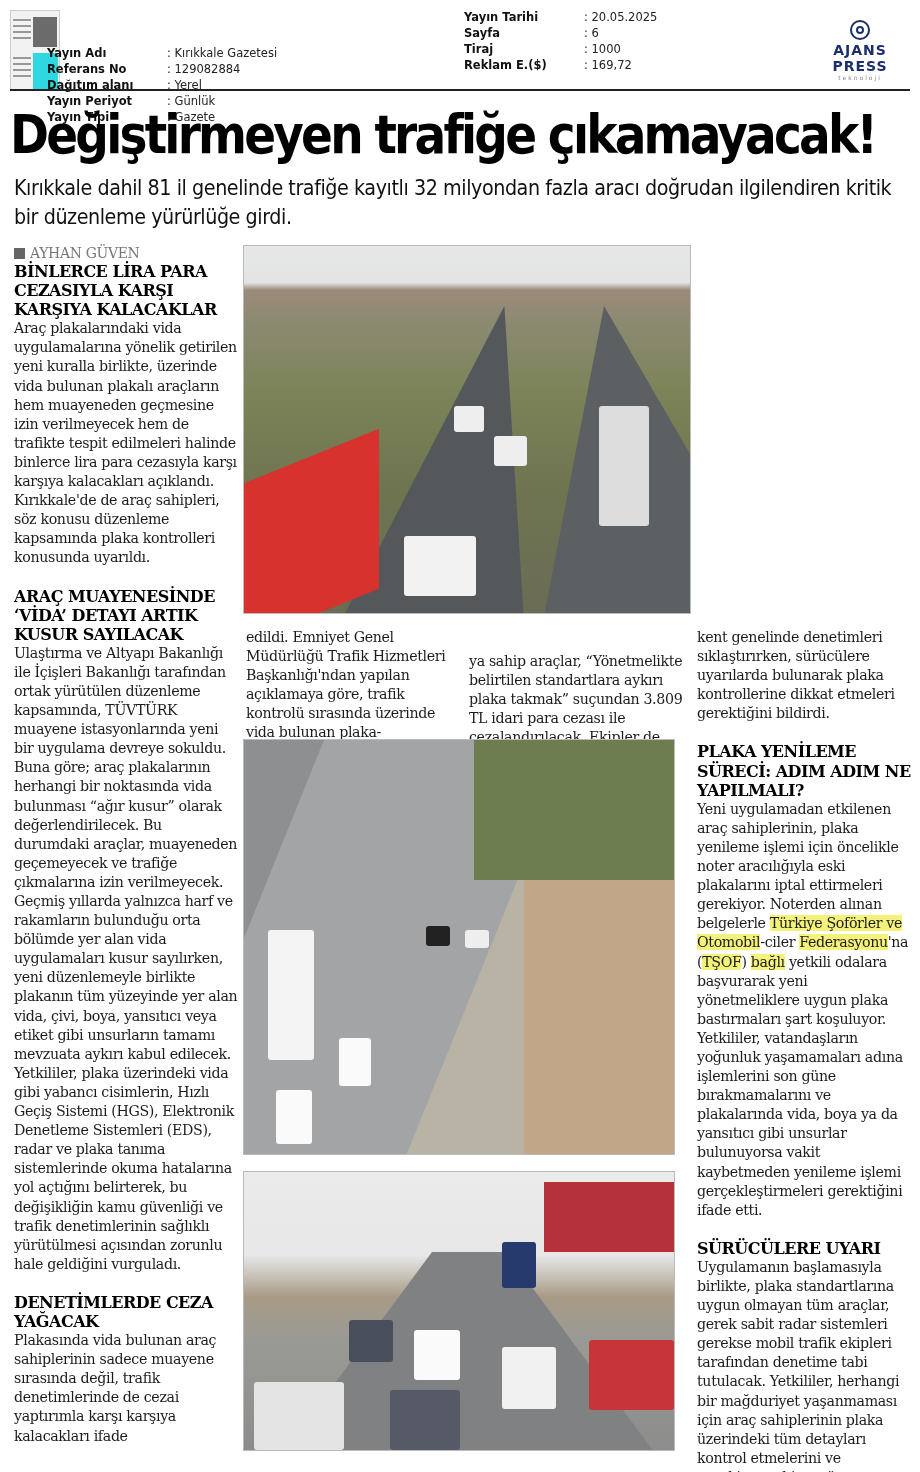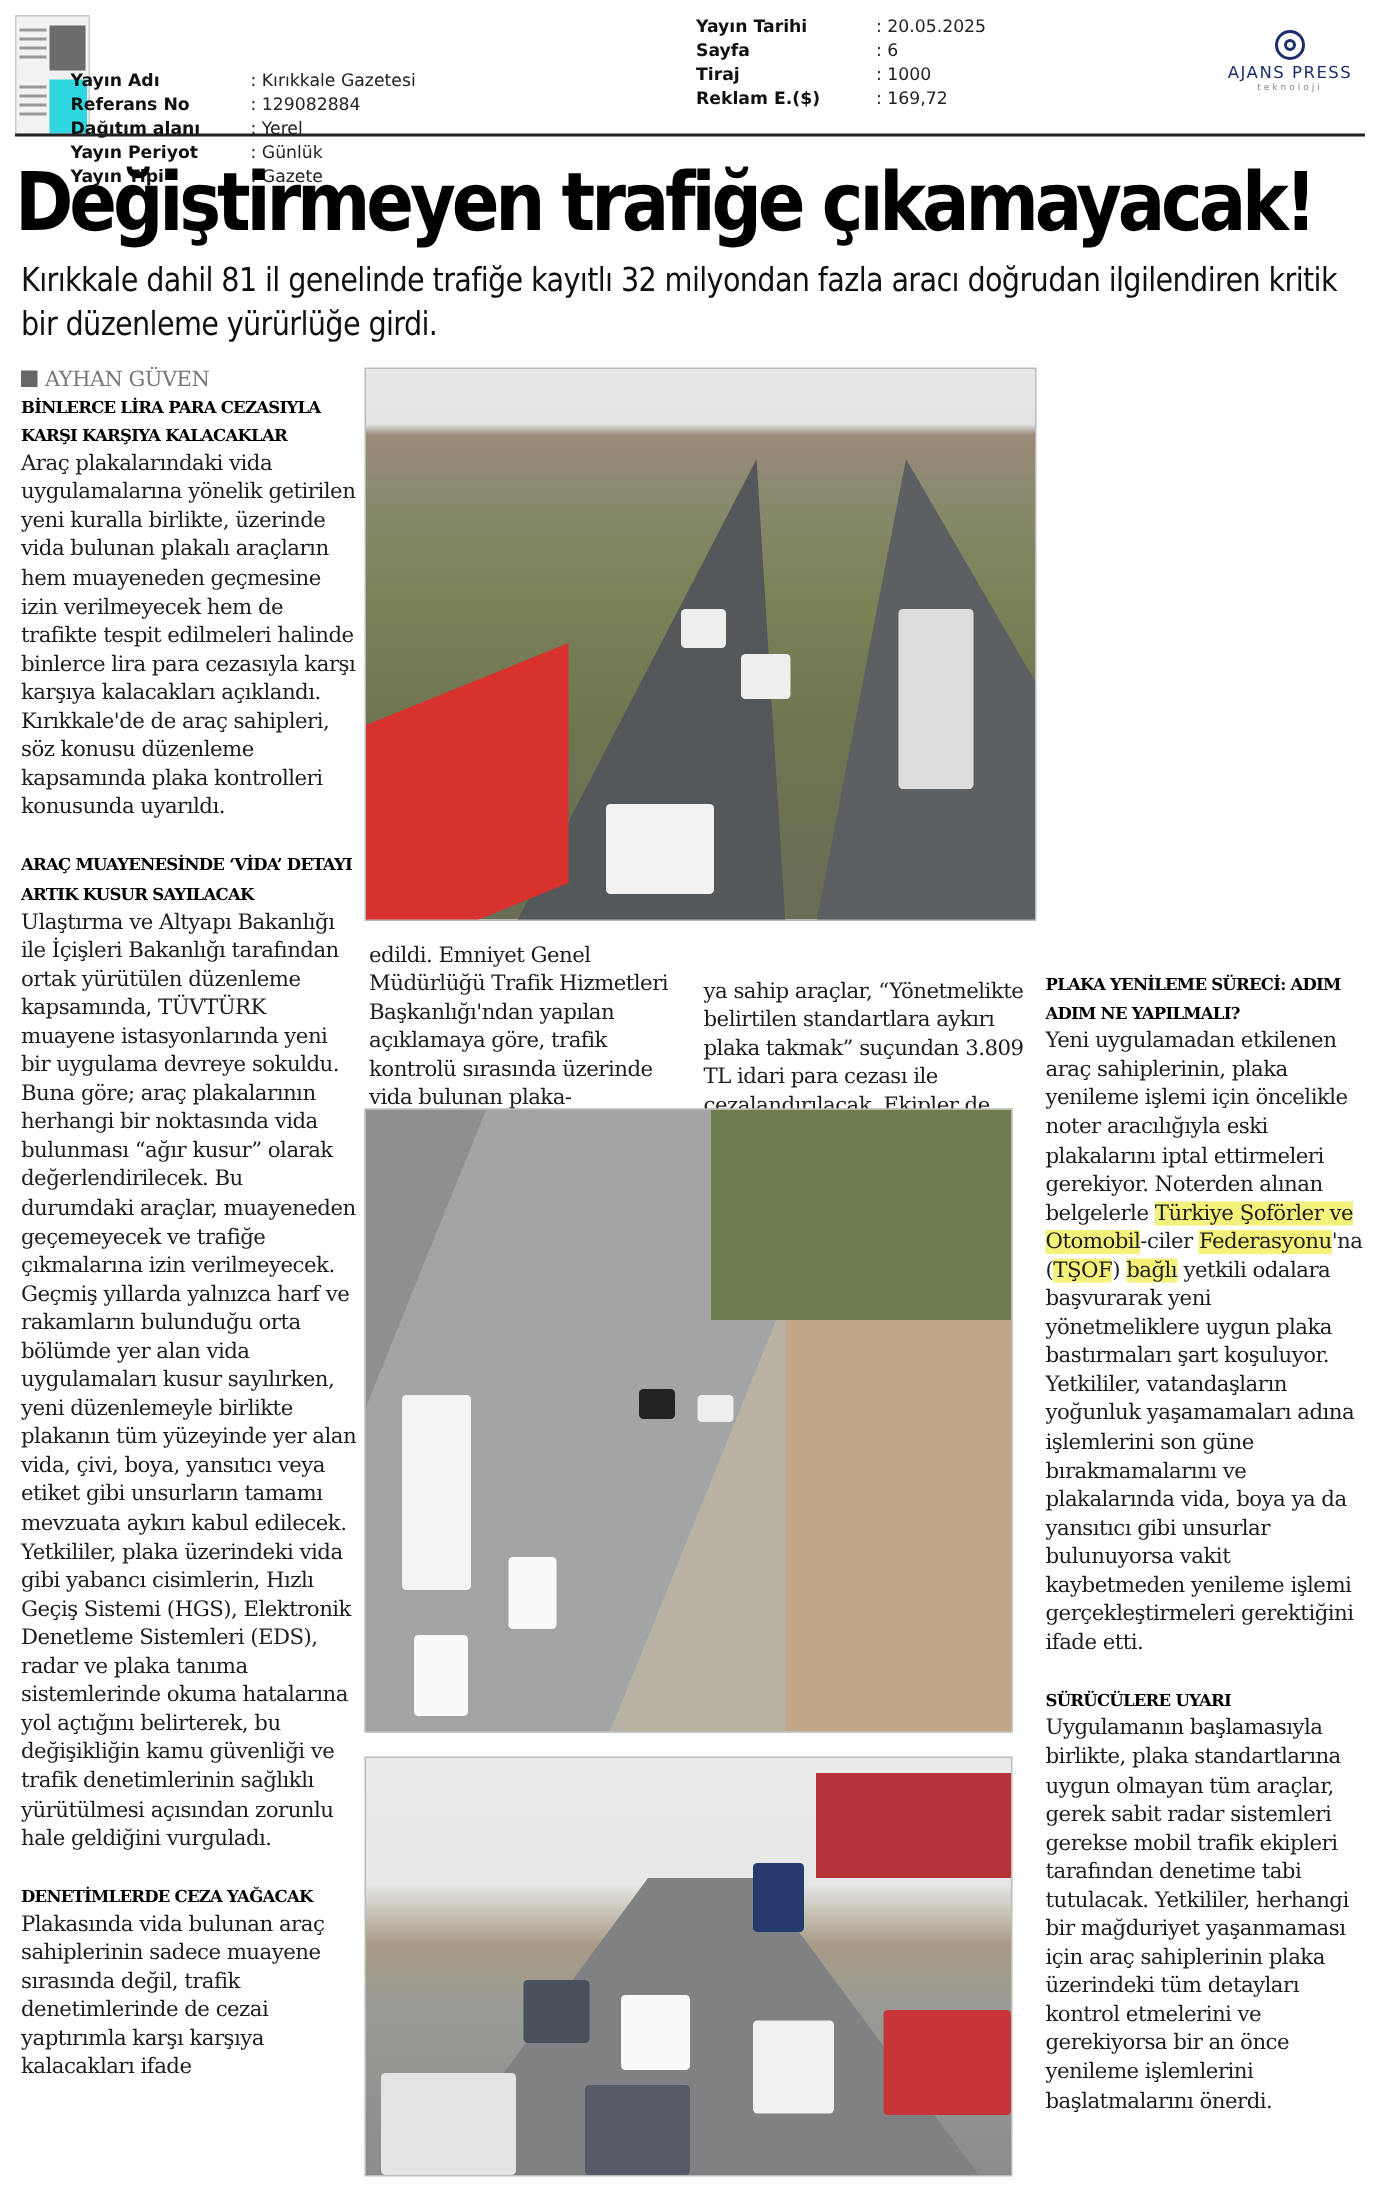--- a/index.html
+++ b/index.html
@@ -11,28 +11,28 @@
   .thumb .ln{position:absolute;left:2px;width:18px;height:2px;background:#999;}
   .meta{position:absolute;font-family:"DejaVu Sans",sans-serif;font-size:11.5px;line-height:16px;}
   .meta .row{display:flex;}
   .meta .k{font-weight:bold;color:#111;}
   .meta .v{color:#222;}
   .m1{left:47px;top:9px;margin-top:36px;} .m1 .k{width:120px;}
   .m2{left:436px;top:9px;} .m2 .k{width:120px;margin-left:28px;}
   .logo{position:absolute;left:812px;top:20px;width:96px;height:40px;text-align:center;}
   .logo .comp{width:16px;height:16px;border:2px solid #1b2f6b;border-radius:50%;margin:0 auto;position:relative;}
   .logo .comp:after{content:"";position:absolute;left:4px;top:4px;width:4px;height:4px;border:2px solid #1b2f6b;border-radius:50%;}
-  .logo .name{font-family:"DejaVu Sans",sans-serif;font-weight:normal;font-size:11px;color:#1b2f6b;letter-spacing:1px;margin-top:2px;}
+  .logo .name{font-family:"DejaVu Sans",sans-serif;font-weight:bold;font-size:14px;color:#1b2f6b;letter-spacing:1px;margin-top:2px;}
   .logo .sub{font-family:"DejaVu Sans",sans-serif;font-size:6px;color:#888;letter-spacing:2px;}
   .rule{position:absolute;left:10px;top:89px;width:900px;height:2px;background:#222;}
   .headline{position:absolute;left:10px;top:103px;width:905px;font-family:"DejaVu Sans",sans-serif;font-weight:bold;font-size:54px;line-height:64px;letter-spacing:-3.2px;color:#000;transform:scaleX(0.87);transform-origin:left top;white-space:nowrap;}
   .deck{position:absolute;left:14px;top:173px;width:1030px;font-family:"DejaVu Sans",sans-serif;font-size:22px;line-height:29px;color:#111;transform:scaleX(0.87);transform-origin:left top;letter-spacing:-0.5px;}
   .col{position:absolute;font-size:14.2px;line-height:19.1px;color:#1c1c1c;letter-spacing:-0.35px;}
   .col p{margin:0;}
-  .col h3{margin:0;font-size:11px;line-height:19.1px;font-weight:bold;color:#000;letter-spacing:-0.5px;}
+  .col h3{margin:0;font-size:16px;line-height:19.1px;font-weight:bold;color:#000;letter-spacing:-0.5px;}
   .byline{font-family:"DejaVu Serif",serif;font-size:14px;color:#777;line-height:18px;}
   .byline .sq{display:inline-block;width:11px;height:11px;background:#666;margin-right:5px;vertical-align:-1px;}
   .gap{height:19px;}
   .hl{background:#f4f27a;}
   .photo{position:absolute;overflow:hidden;border:1px solid #bbb;}
   .p1{left:243px;top:245px;width:446px;height:367px;background:linear-gradient(#e6e8e8 0%,#e3e3e3 10%,#9c8a7a 12%,#8a8a70 22%,#7c8358 40%,#6f7550 65%,#6a6c55 100%);}
   .p2{left:243px;top:739px;width:430px;height:414px;background:#b9b3a6;}
   .p3{left:243px;top:1171px;width:430px;height:278px;background:linear-gradient(#ebebeb 0%,#e7e7e7 30%,#a89b86 45%,#9a9a95 60%,#8c8c8c 100%);}
   .road{position:absolute;}
   .car{position:absolute;border-radius:3px;}
@@ -155,19 +155,20 @@
   <div class="car" style="left:10px;top:210px;width:90px;height:68px;background:#e4e4e4;"></div>
   <div class="car" style="left:146px;top:218px;width:70px;height:60px;background:#555a66;"></div>
   <div class="car" style="left:258px;top:175px;width:54px;height:62px;background:#f1f1f1;"></div>
   <div class="car" style="left:345px;top:168px;width:85px;height:70px;background:#c7343a;"></div>
   <div class="car" style="left:170px;top:158px;width:46px;height:50px;background:#fafafa;"></div>
   <div class="car" style="left:105px;top:148px;width:44px;height:42px;background:#4a4f5c;"></div>
   <div class="car" style="left:258px;top:70px;width:34px;height:46px;background:#273a6e;"></div>
 </div>
 
 <div class="col" style="left:697px;top:628px;width:214px;">
+  <p>kent genelinde denetimleri sıklaştırırken, sürücülere uyarılarda bulunarak plaka kontrollerine dikkat etmeleri gerektiğini bildirdi.</p>
   <div class="gap"></div>
   <h3>PLAKA YENİLEME SÜRECİ: ADIM ADIM NE YAPILMALI?</h3>
   <p><span>Yeni uygulamadan etkilenen araç sahiplerinin, plaka yenileme işlemi için öncelikle noter aracılığıyla eski plakalarını iptal ettirmeleri gerekiyor. Noterden alınan belgelerle </span><span class="hl">Türkiye Şoförler ve Otomobil</span>-<span>ciler </span><span class="hl">Federasyonu</span><span>'na (</span><span class="hl">TŞOF</span><span>) </span><span class="hl">bağlı</span><span> yetkili odalara başvurarak yeni yönetmeliklere uygun plaka bastırmaları şart koşuluyor. Yetkililer, vatandaşların yoğunluk yaşamamaları adına işlemlerini son güne bırakmamalarını ve plakalarında vida, boya ya da yansıtıcı gibi unsurlar bulunuyorsa vakit kaybetmeden yenileme işlemi gerçekleştirmeleri gerektiğini ifade etti.</span></p>
   <div class="gap"></div>
   <h3>SÜRÜCÜLERE UYARI</h3>
   <p>Uygulamanın başlamasıyla birlikte, plaka standartlarına uygun olmayan tüm araçlar, gerek sabit radar sistemleri gerekse mobil trafik ekipleri tarafından denetime tabi tutulacak. Yetkililer, herhangi bir mağduriyet yaşanmaması için araç sahiplerinin plaka üzerindeki tüm detayları kontrol etmelerini ve gerekiyorsa bir an önce yenileme işlemlerini başlatmalarını önerdi.</p>
 </div>
 
 </body></html>

